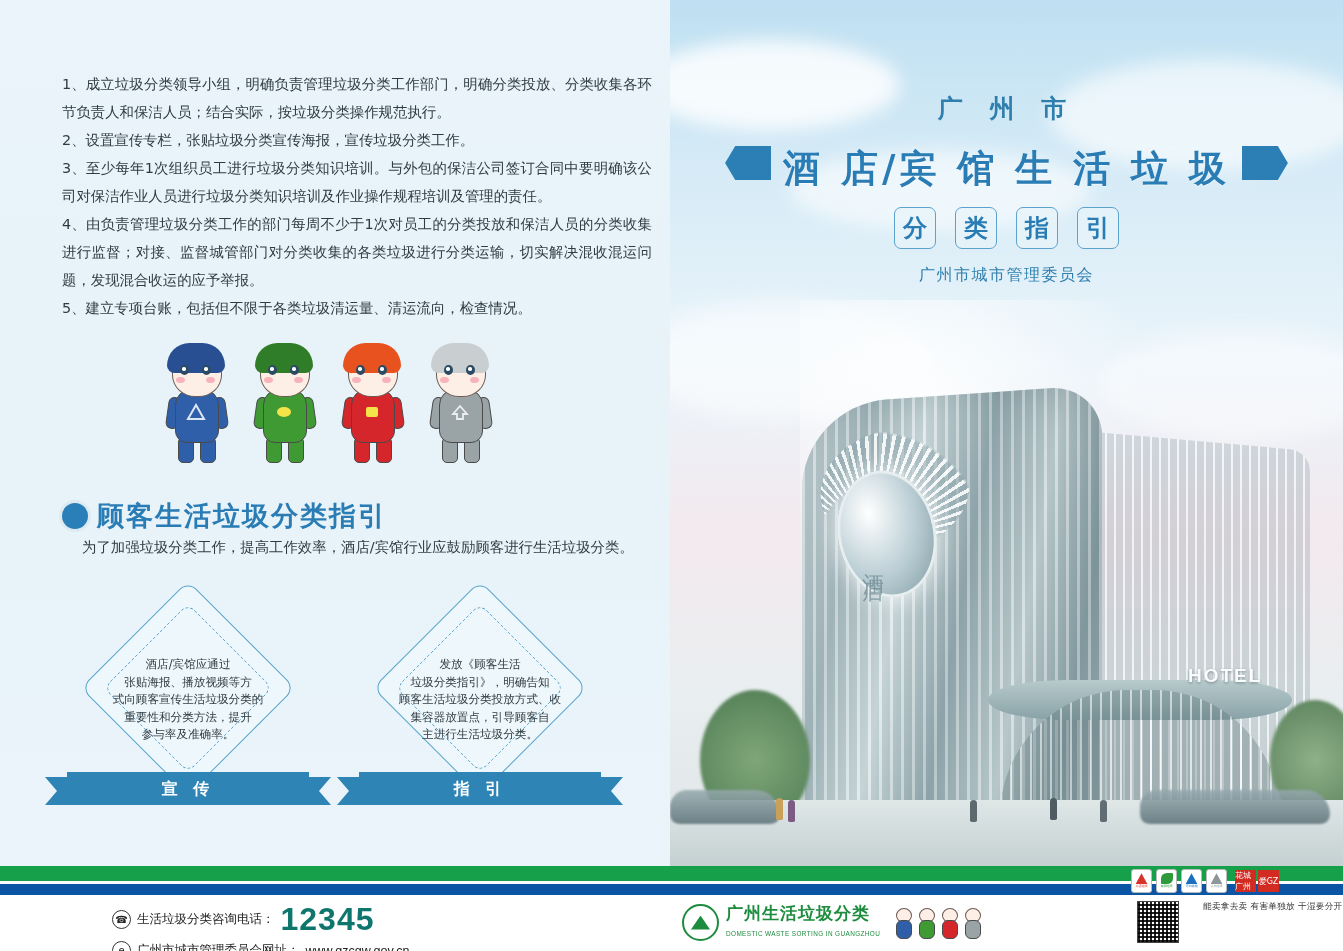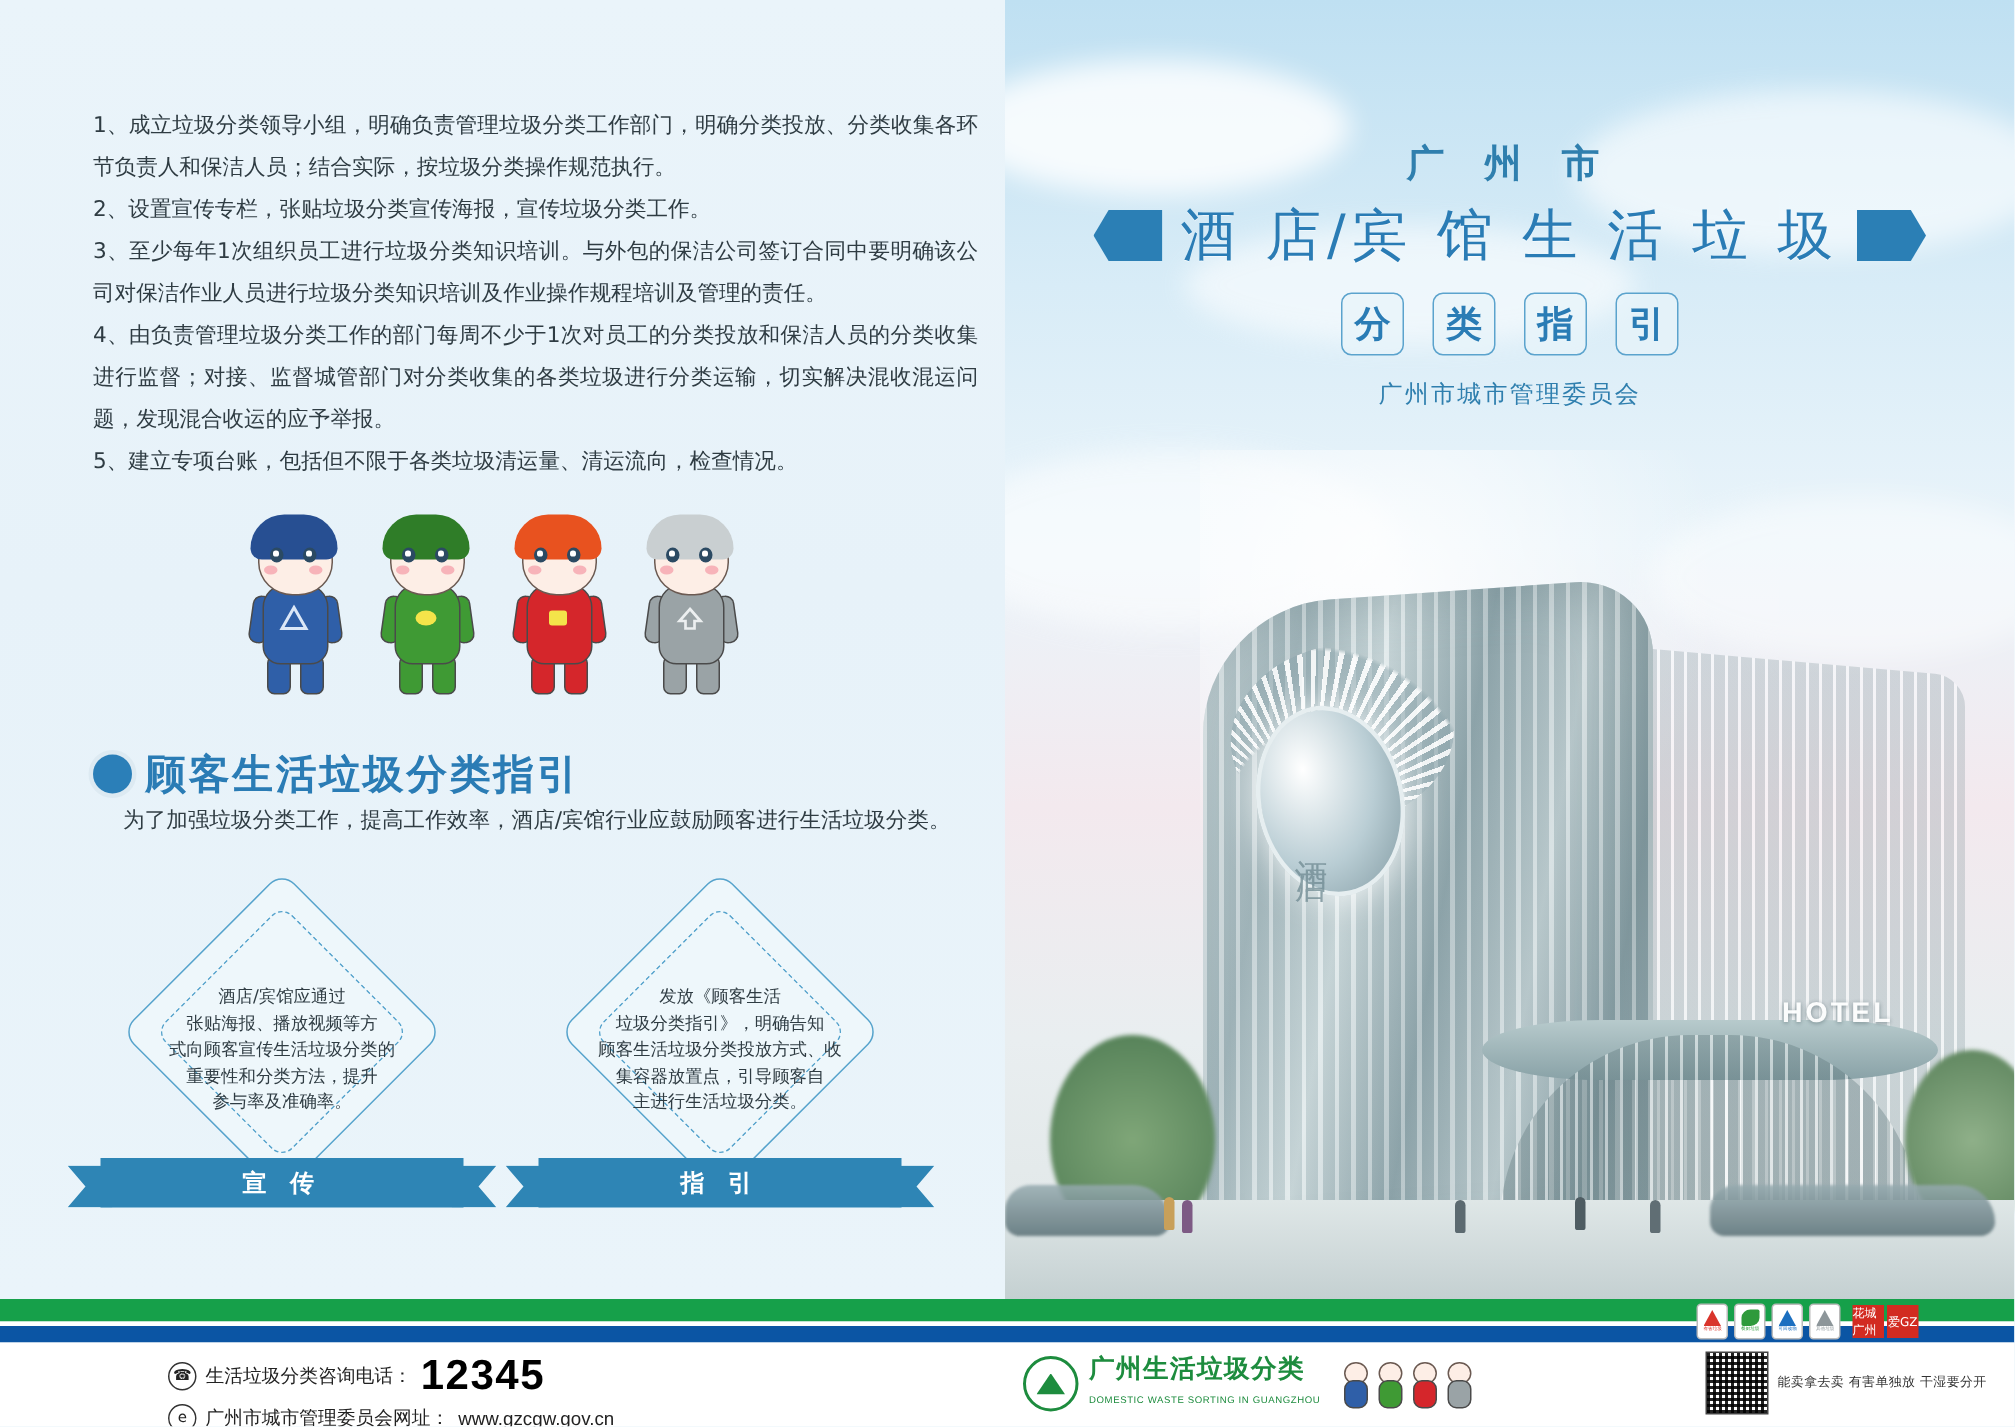--- a/index.html
+++ b/index.html
@@ -180,23 +180,24 @@
   .t-city{
     font-size:25px;color:#2f7fae;letter-spacing:9px;font-weight:bold;
     font-family:"DejaVu Sans","Liberation Sans",sans-serif;
     text-align:center;
   }
   .t-main-row{display:flex;align-items:center;justify-content:center;gap:12px;margin-top:7px;}
   .chev{width:46px;height:34px;background:#2b7fb5;flex:0 0 auto;}
   .chev.l{clip-path:polygon(100% 0,100% 100%,22% 100%,0 50%,22% 0);}
   .chev.r{clip-path:polygon(0 0,78% 0,100% 50%,78% 100%,0 100%);}
   .t-main{
-    font-size:37px;font-weight:normal;color:#2a7cb5;letter-spacing:4px;
+    font-size:37px;font-weight:bold;color:#2a7cb5;letter-spacing:4px;
     font-family:"DejaVu Sans","Liberation Sans",sans-serif;
     text-shadow:0 1px 0 rgba(255,255,255,.55);
+    margin-top:12px;
   }
   .t-sub-row{display:flex;justify-content:center;gap:19px;margin-top:13px;}
   .t-box{
     width:40px;height:40px;line-height:40px;text-align:center;
     border:1.8px solid #5ba3cd;border-radius:7px;background:rgba(232,244,250,.72);
     color:#2a7cb5;font-size:24px;font-weight:bold;
     font-family:"DejaVu Sans","Liberation Sans",sans-serif;
   }
   .t-org{
     margin-top:16px;font-size:16px;color:#2f7fae;letter-spacing:1.5px;
@@ -211,21 +212,21 @@
     position:absolute;left:0;top:895px;width:1343px;height:56px;background:#ffffff;
   }
   .f-contact{position:absolute;left:112px;top:6px;}
   .f-line{display:flex;align-items:center;gap:6px;margin-bottom:3px;}
   .f-ico{
     width:17px;height:17px;border-radius:50%;border:1.6px solid #333;
     display:flex;align-items:center;justify-content:center;font-size:10px;color:#222;
     font-family:"DejaVu Sans",sans-serif;flex:0 0 auto;
   }
   .f-txt{font-size:12.5px;color:#222;font-family:"DejaVu Sans","Liberation Sans",sans-serif;}
-  .f-num{font-size:28px;font-weight:bold;color:#000000;letter-spacing:1px;font-family:"Liberation Sans",sans-serif;}
+  .f-num{font-size:32px;font-weight:bold;color:#0f766e;letter-spacing:1px;font-family:"Liberation Sans",sans-serif;}
   .f-url{font-size:12.5px;color:#222;font-family:"Liberation Sans",sans-serif;}
 
   .f-logo{position:absolute;left:682px;top:9px;display:flex;align-items:center;gap:7px;}
   .logo-mark{
     width:33px;height:33px;border-radius:50%;border:2px solid #1d8c3e;
     display:flex;align-items:center;justify-content:center;background:#fff;
   }
   .logo-inner{width:19px;height:14px;background:#1d8c3e;clip-path:polygon(0 100%,50% 0,100% 100%);}
   .logo-txt{line-height:1.05;}
   .logo-cn{font-size:17px;font-weight:bold;color:#1d8c3e;letter-spacing:1px;font-family:"DejaVu Sans",sans-serif;}
@@ -237,21 +238,21 @@
 
   .f-cats{position:absolute;left:1131px;top:-26px;display:flex;gap:4px;align-items:center;}
   .cat{
     width:19px;height:22px;border-radius:3px;background:#fff;border:1px solid #bbb;
     display:flex;flex-direction:column;align-items:center;justify-content:center;
   }
   .cat-g{width:12px;height:11px;}
   .cat-l{font-size:3.4px;transform:scale(.9);line-height:1;margin-top:1px;font-family:"DejaVu Sans",sans-serif;}
   .f-gz{display:flex;gap:2px;margin-left:4px;}
   .gz-box{width:21px;height:22px;background:#d22b21;color:#fff;font-size:8px;display:flex;align-items:center;justify-content:center;font-family:"DejaVu Sans",sans-serif;}
-  .f-qr{position:absolute;left:1137px;top:6px;display:flex;align-items:center;gap:6px;}
+  .f-qr{position:absolute;left:1137px;top:6px;display:flex;align-items:flex-start;gap:24px;}
   .qr{
     width:40px;height:40px;
     background:
       repeating-linear-gradient(90deg,#222 0 2px,#fff 2px 4px),
       repeating-linear-gradient(0deg,#222 0 2px,#fff 2px 4px);
     background-blend-mode:multiply;border:1px solid #444;
   }
   .qr-txt{font-size:8.6px;color:#333;letter-spacing:.3px;font-family:"DejaVu Sans",sans-serif;white-space:nowrap;}
 </style>
 </head>

